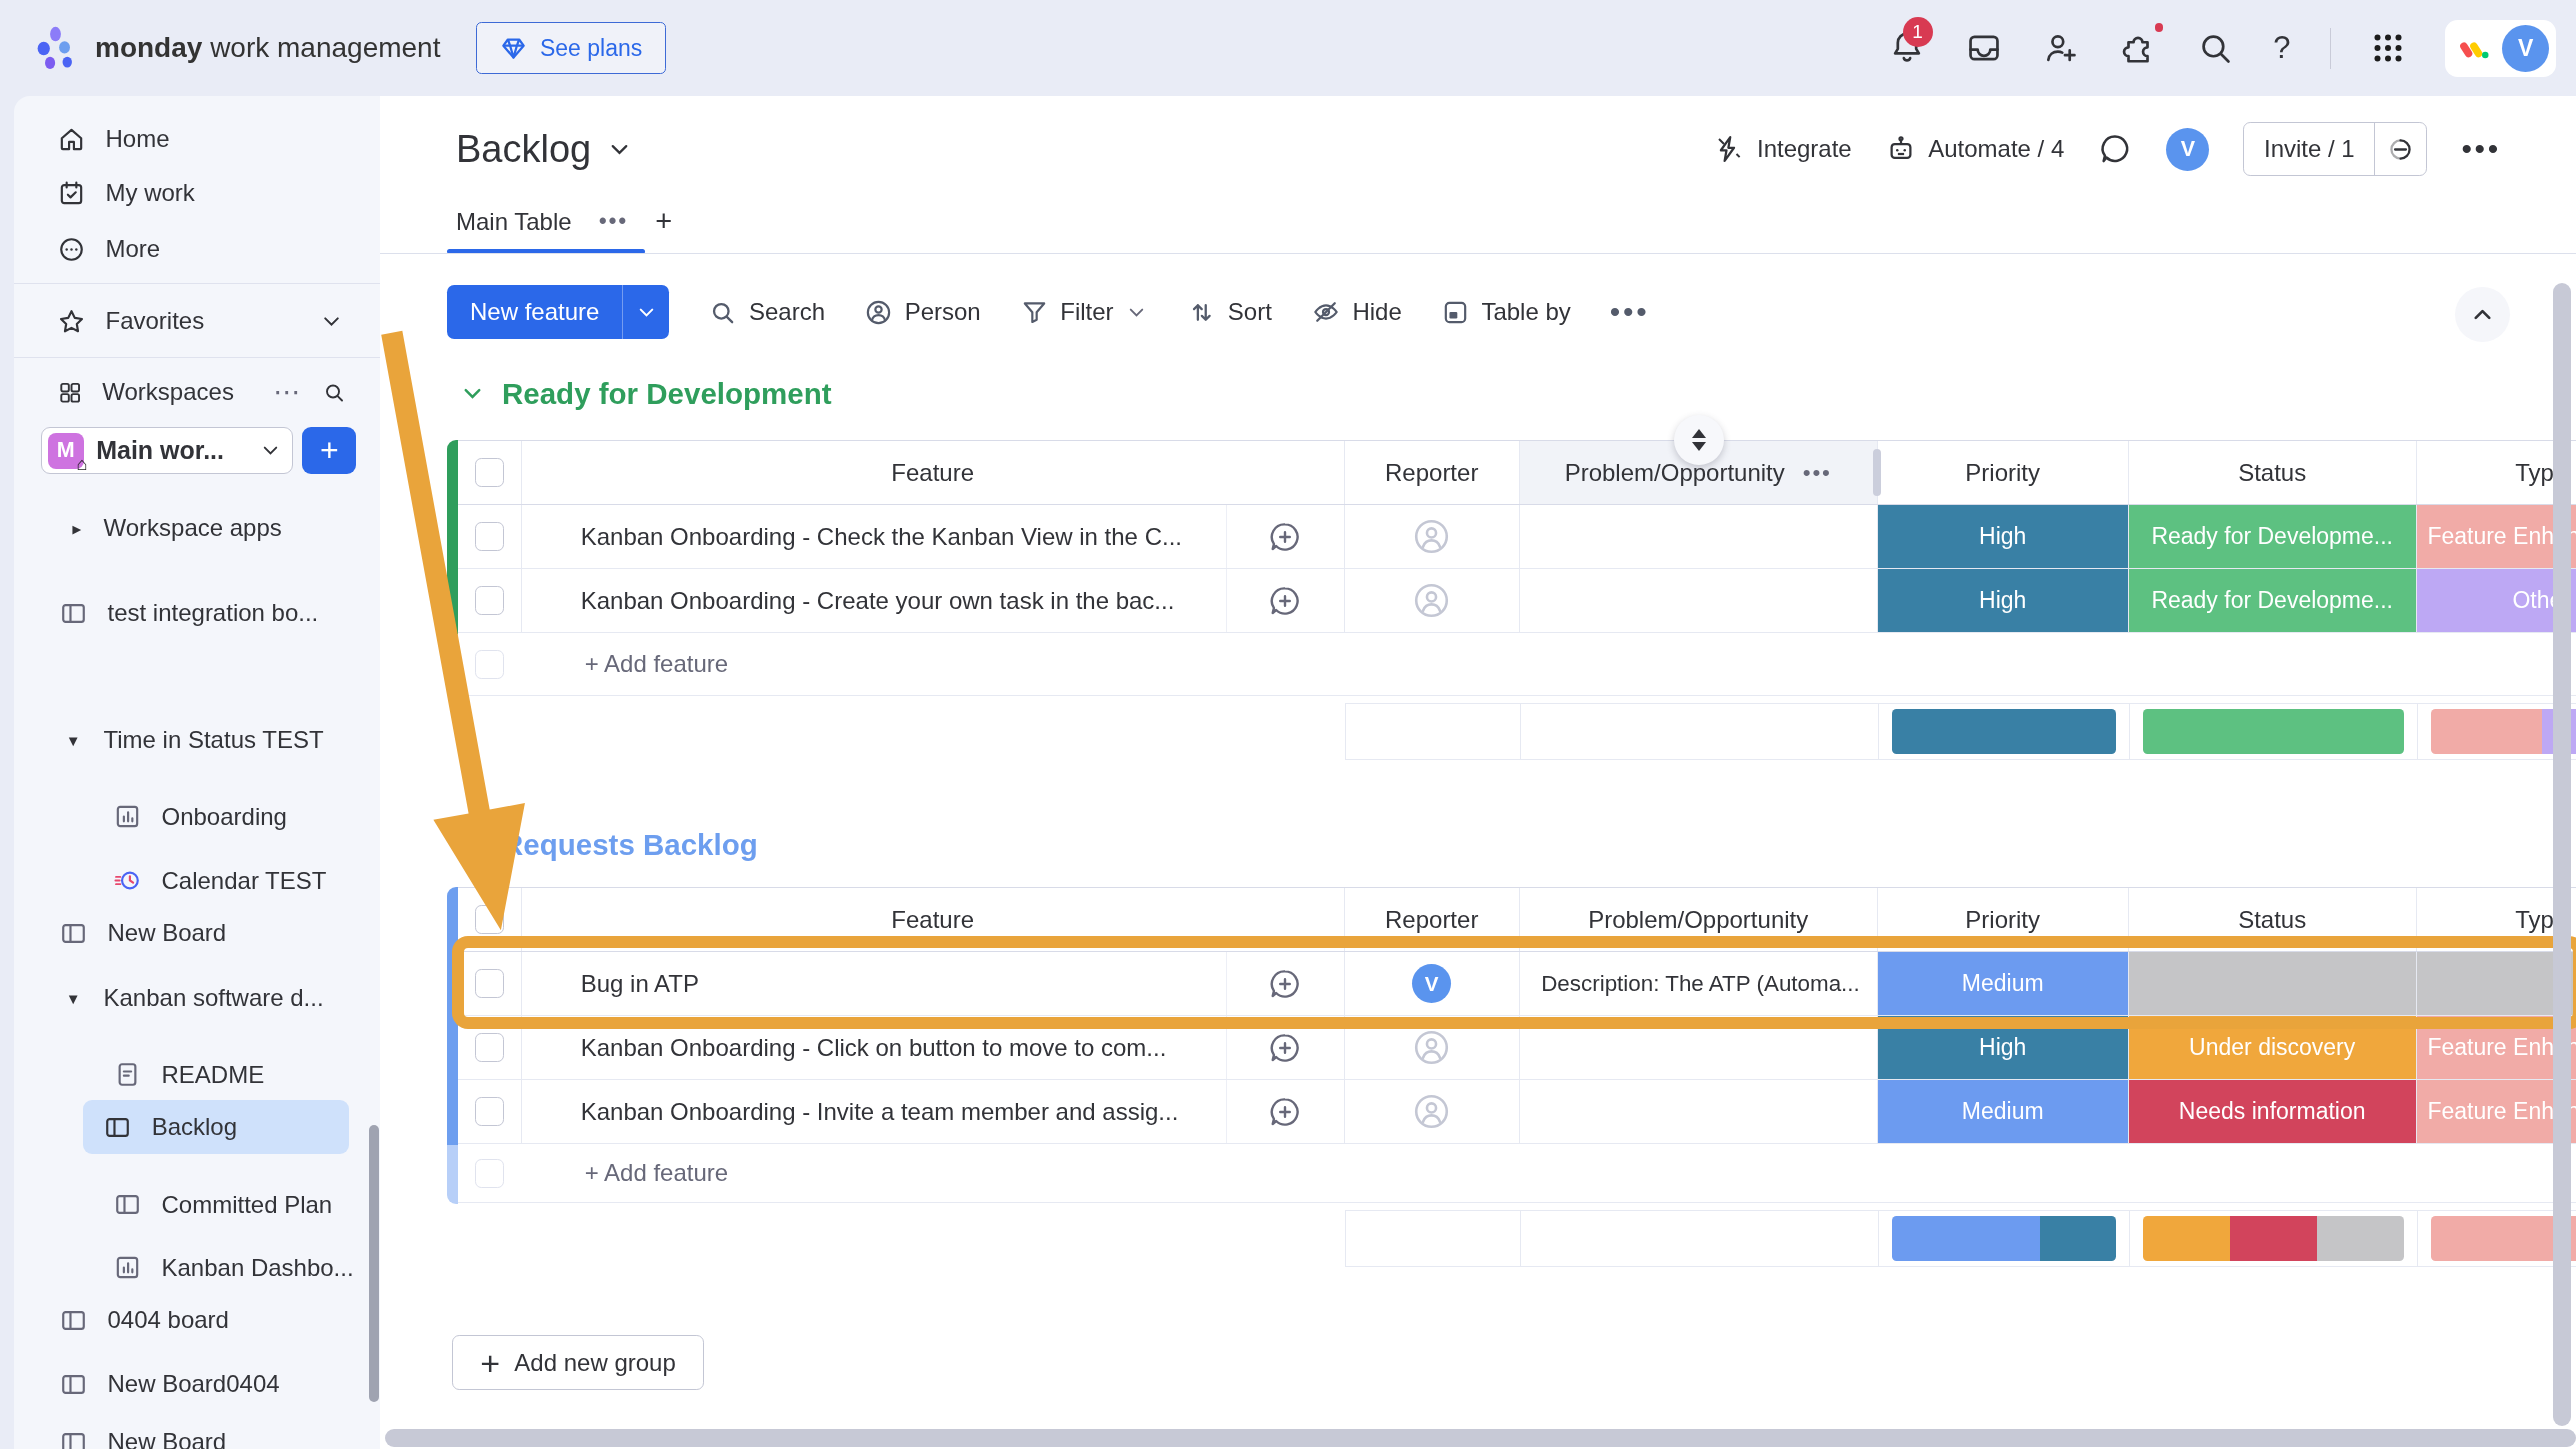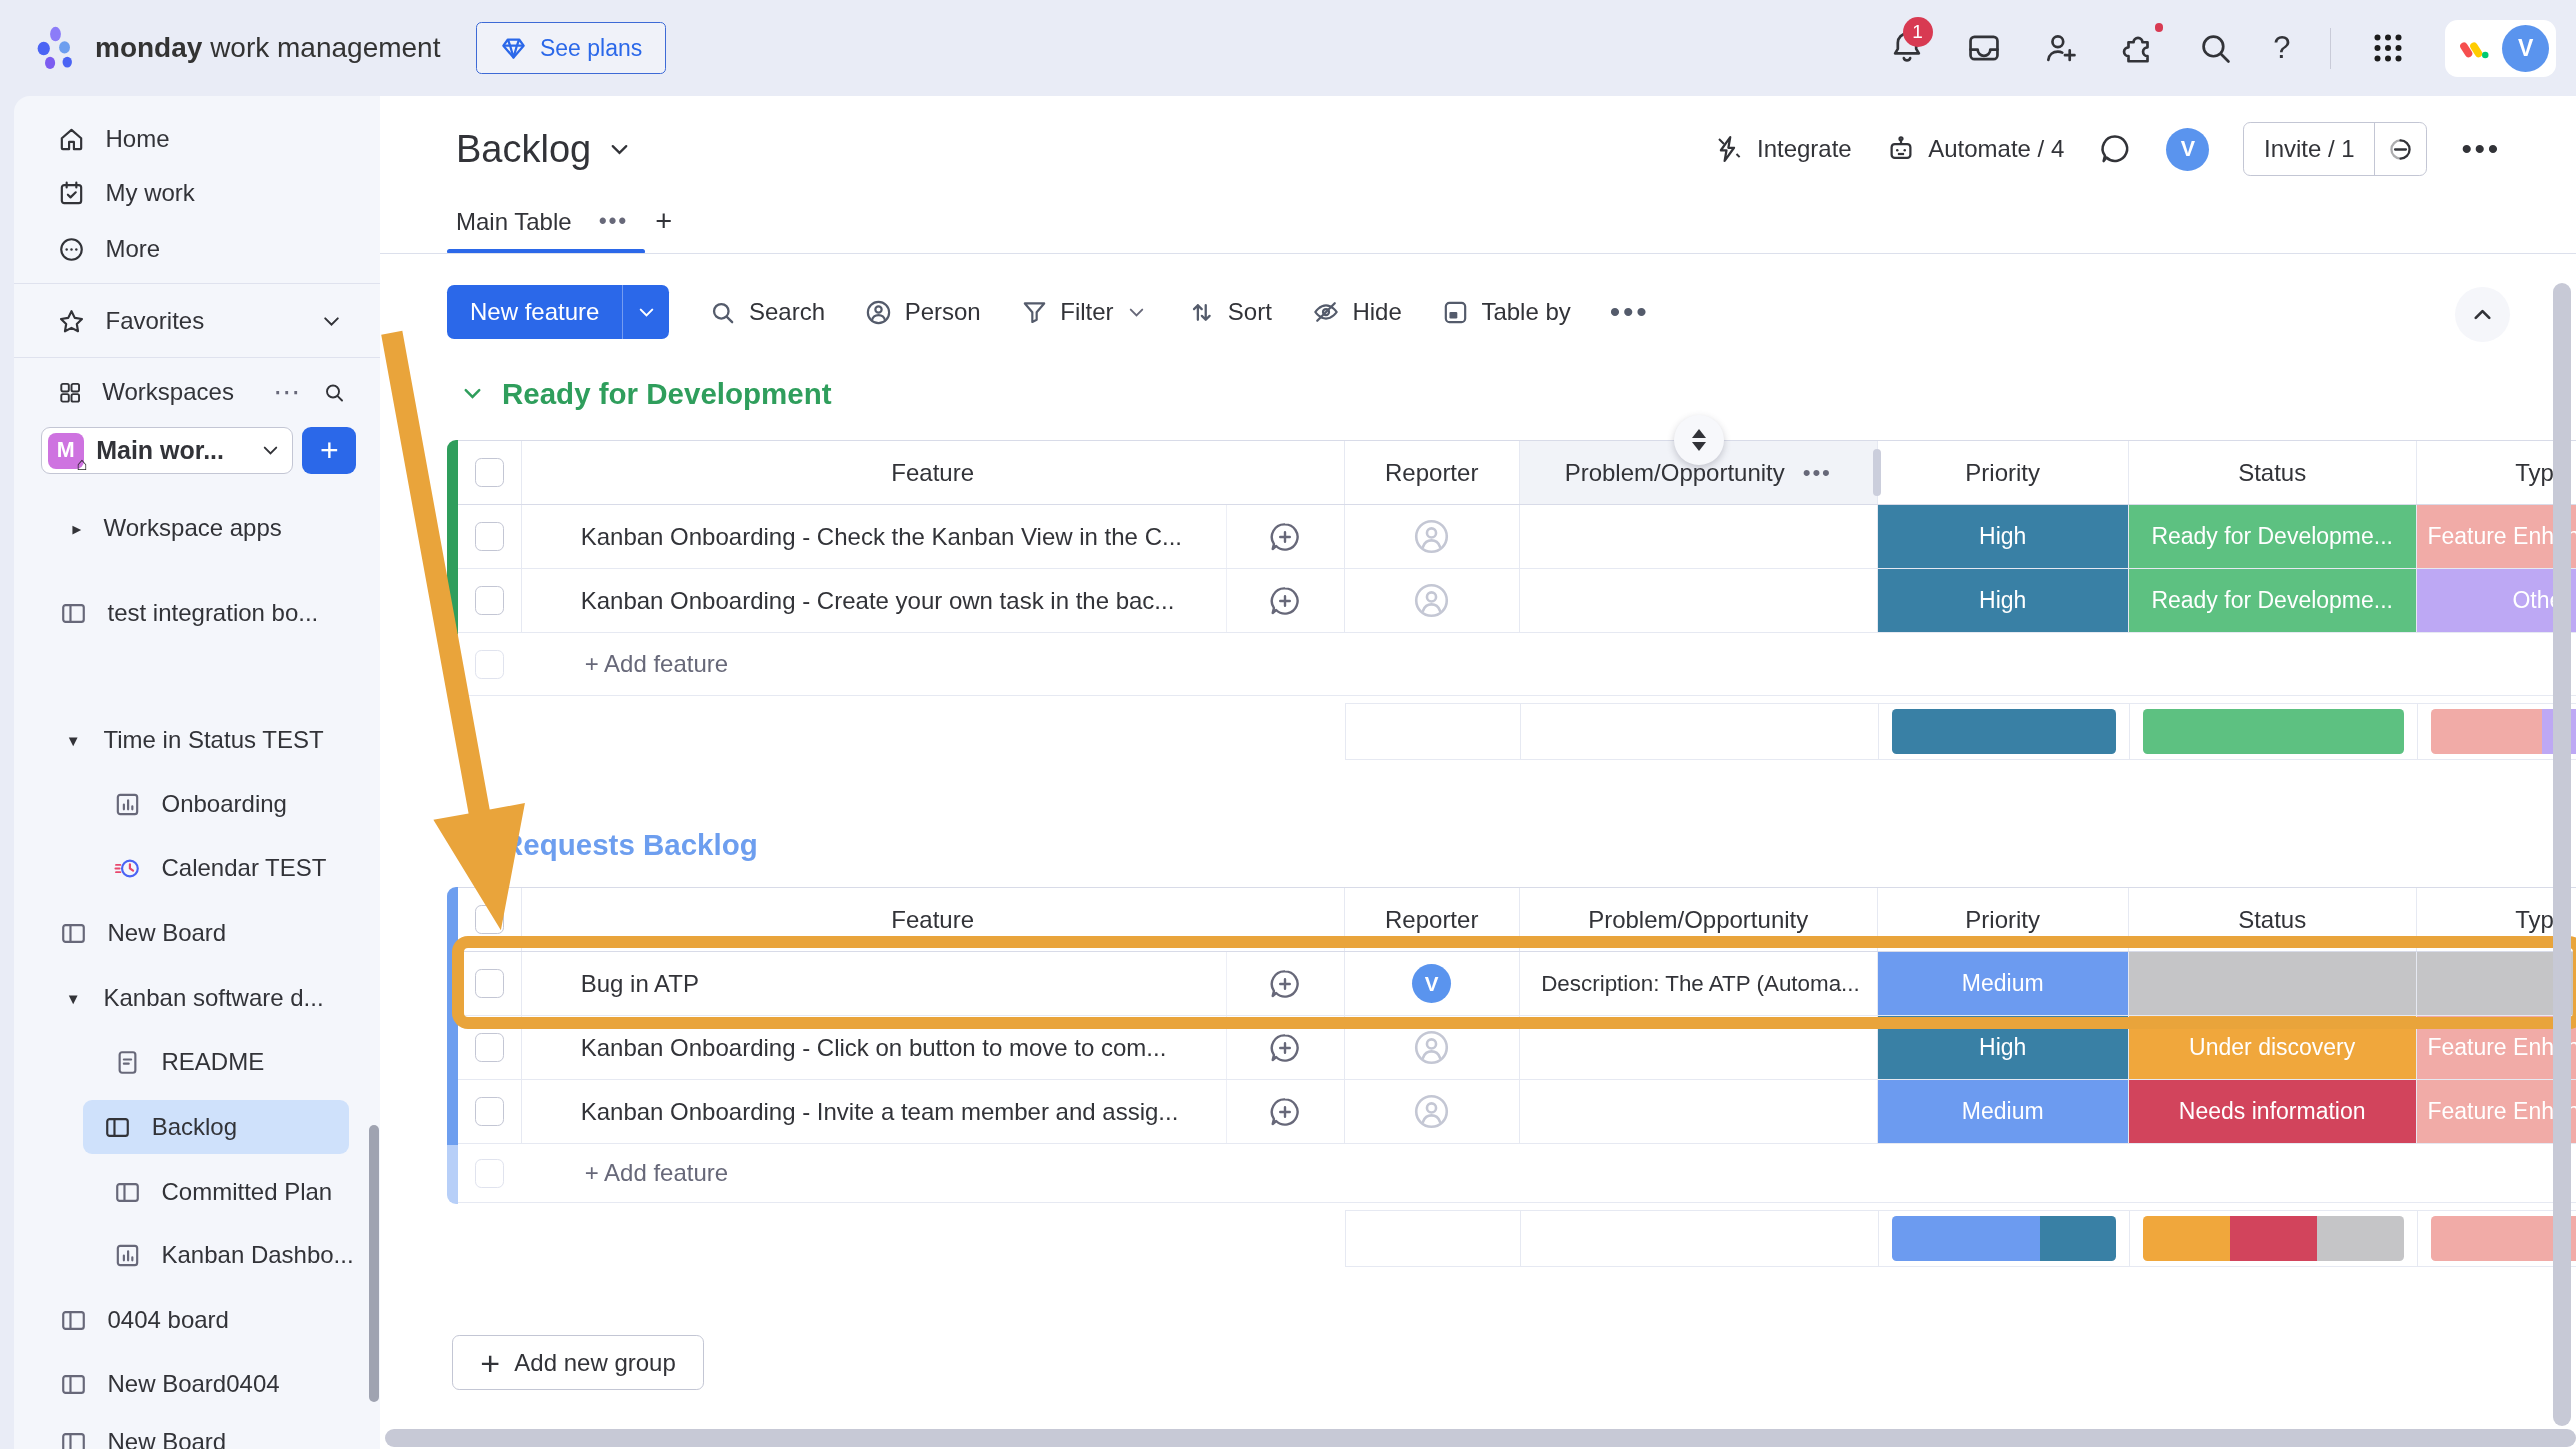--- a/index.html
+++ b/index.html
@@ -31,21 +31,21 @@
   .qmark{font-size:31px;color:#323338;font-weight:400;}
 
   
   .sidebar{position:absolute;left:14.3px;top:96px;width:366px;height:1353px;background:#F4F6FB;
     border-top-left-radius:16px;overflow:hidden;}
   .sitem{position:absolute;left:12.5px;width:342px;height:54px;display:flex;align-items:center;gap:19.7px;
     border-radius:9px;font-size:24px;color:#323338;white-space:nowrap;overflow:hidden;}
   .pl0{padding-left:30px;}
   .plb{padding-left:32px;}
   .ple{padding-left:39px;}
-  .plc{padding-left:86px;}
+  .plc{padding-left:86px;align-items:flex-end;}
   .sel{background:#CFE1FB;left:69px;width:266px;padding-left:19.7px;}
   .sdiv{position:absolute;left:0;width:366px;height:0.9px;background:#DFE2EE;}
   .tri{font-size:15px;color:#323338;width:18px;flex:none;}
   .spacer{flex:1;}
   .sdots{font-size:27px;color:#676879;letter-spacing:1.8px;}
   .wsel{position:absolute;left:27px;top:331px;width:252px;height:47px;border:1.8px solid #C3C6D4;border-radius:9px;
     background:#fff;display:flex;align-items:center;gap:12.5px;padding:0 10.7px 0 5.4px;}
   .wicon{width:36px;height:36px;border-radius:8px;background:#CE73E0;color:#fff;font-weight:700;font-size:21.5px;
     display:flex;align-items:center;justify-content:center;position:relative;flex:none;}
   .whome{position:absolute;right:-3.6px;bottom:-4.5px;font-size:18px;color:#1c1c1c;line-height:1;}

